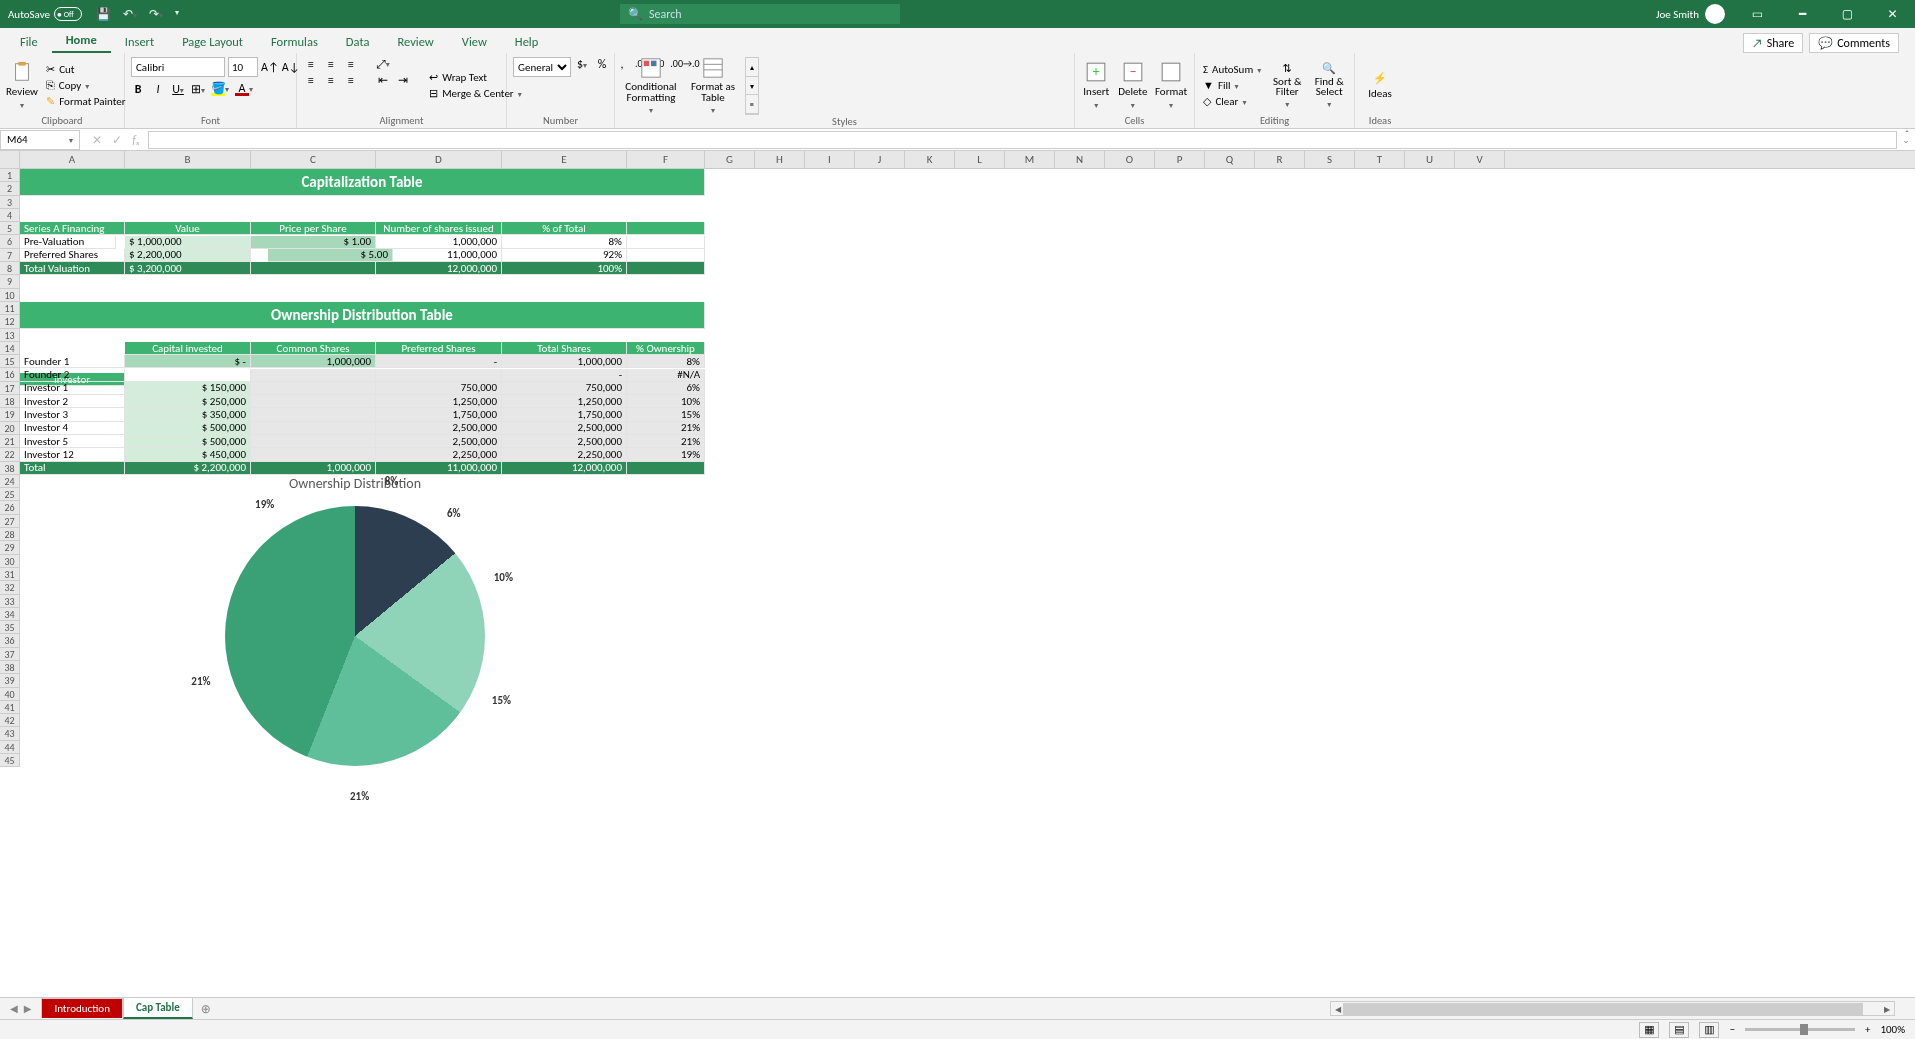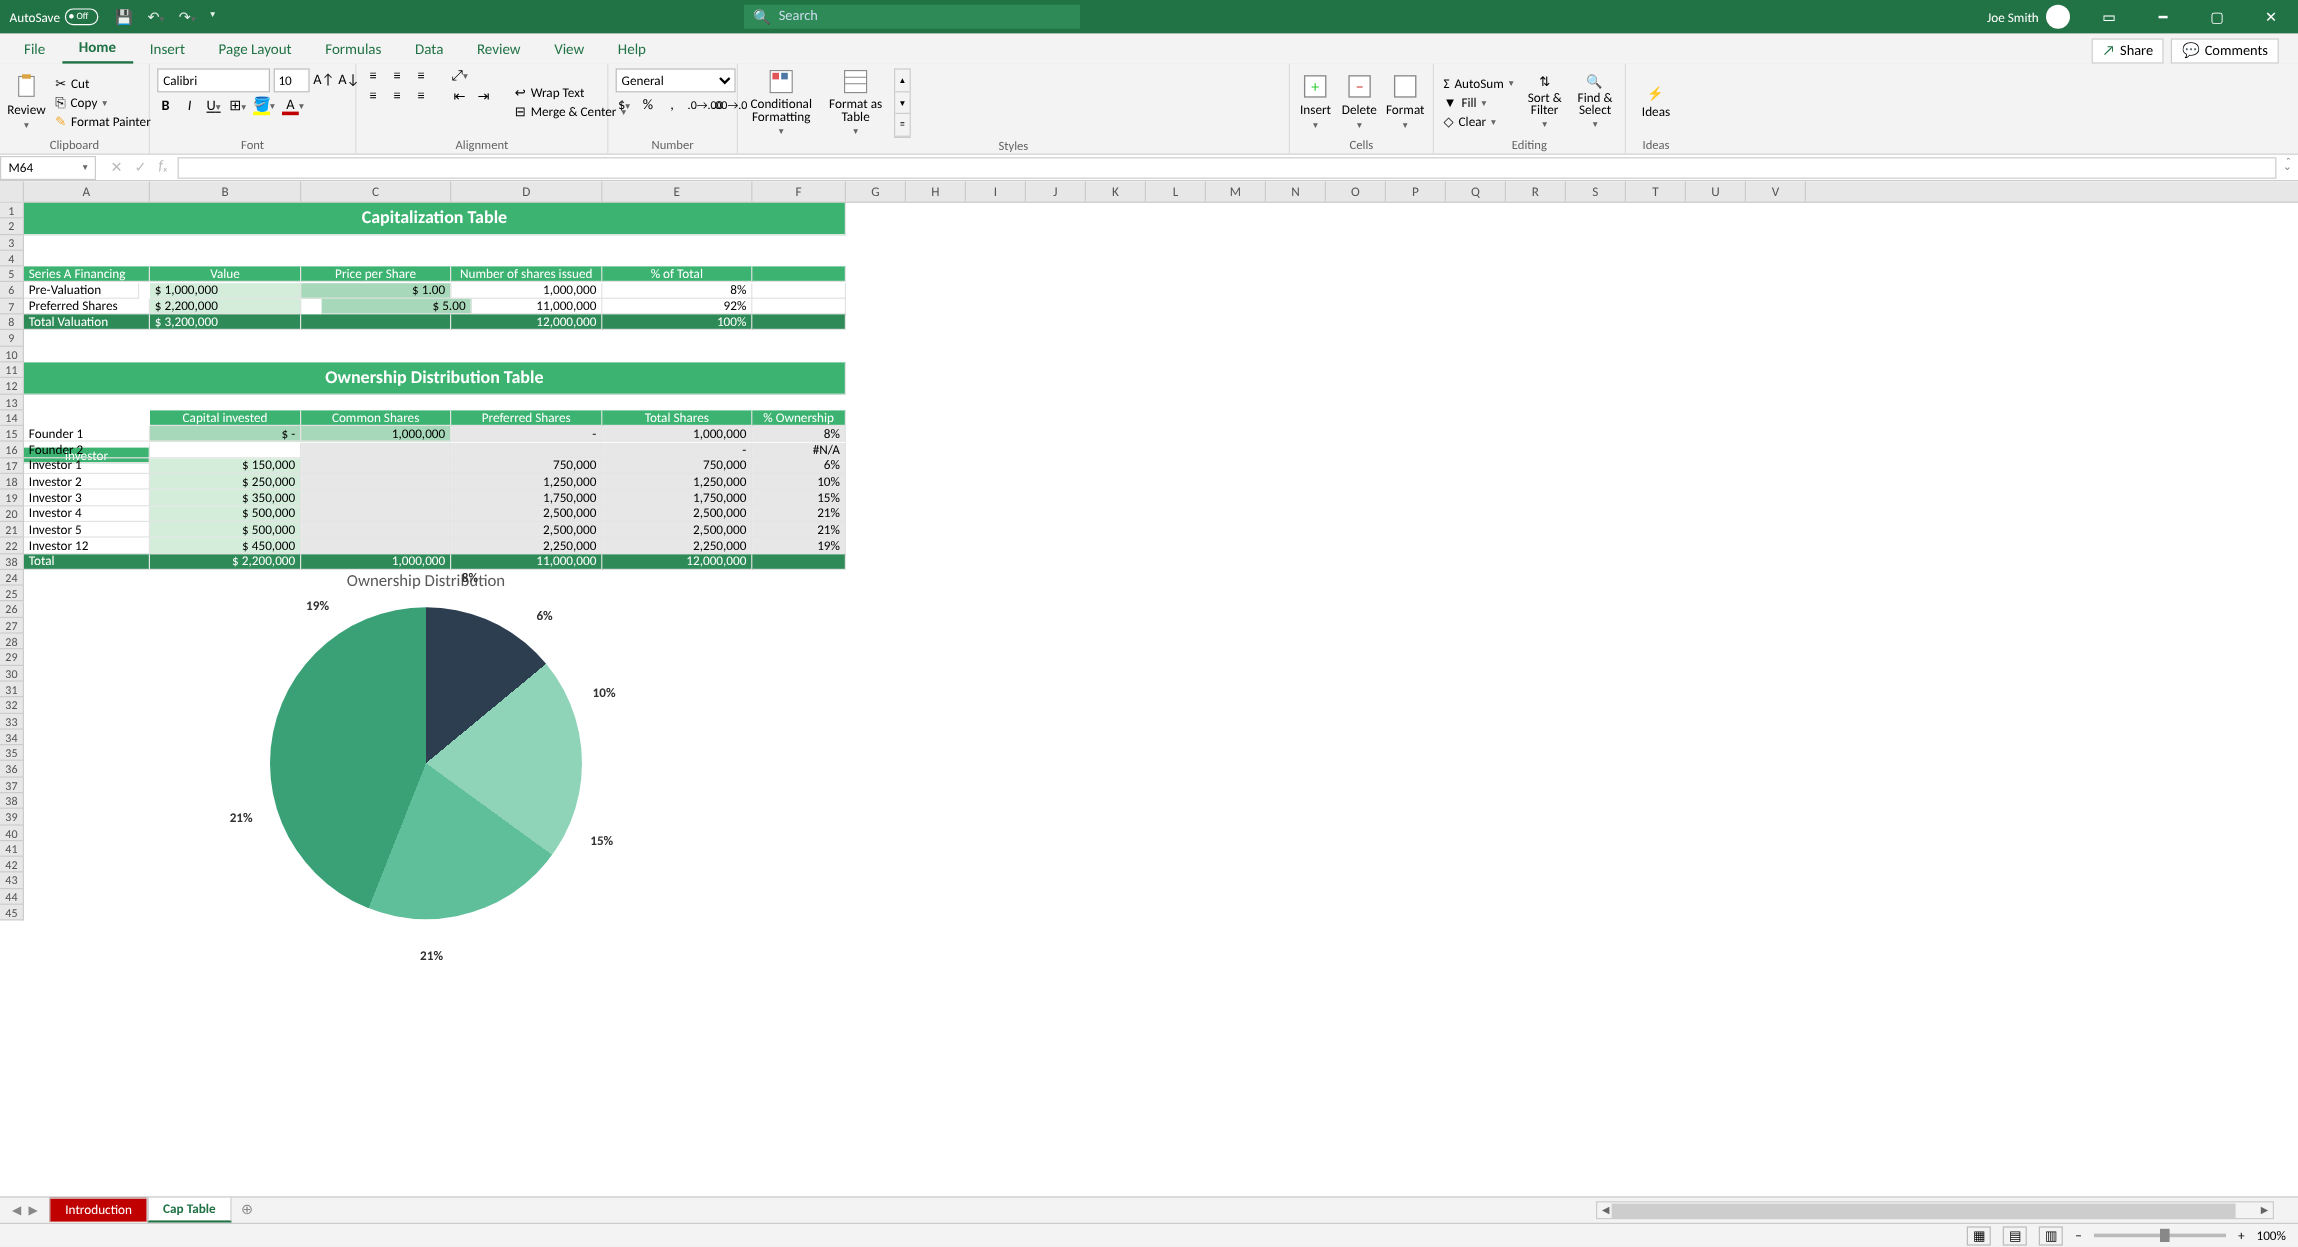--- a/index.html
+++ b/index.html
@@ -43,21 +43,21 @@
 .font-size{width:30px;height:20px;border:1px solid #bbb;font-size:11px;padding:0 3px;background:#fff;}
 .incdec{font-size:12px;cursor:pointer;}
 .font-row2{display:flex;gap:6px;align-items:center;font-size:12px;}
 .fbtn{cursor:pointer;min-width:14px;text-align:center;}
 .color-sw{display:inline-block;border-bottom:3px solid;width:14px;line-height:10px;}
 
 .align-grid{display:flex;flex-direction:column;gap:2px;}
 .align-row{display:flex;gap:4px;}
 .al{display:inline-flex;width:16px;height:14px;align-items:center;justify-content:center;cursor:pointer;}
 
-.numfmt{display:flex;flex-direction:column;gap:4px;}
+.numfmt{display:flex;gap:4px;}
 .numfmt select{width:100px;height:20px;border:1px solid #bbb;font-size:11px;background:#fff;}
 .num-row{display:flex;gap:6px;font-size:12px;}
 
 .styles-grid{display:flex;flex-direction:column;gap:2px;}
 .styles-row{display:flex;gap:2px;}
 .style-cell{width:78px;height:20px;border:1px solid #ccc;font-size:11px;padding:1px 4px;display:flex;align-items:center;}
 .style-normal{background:#fff;}
 .style-normal2{background:#fff;}
 .style-bad{background:#ffc7ce;color:#9c0006;}
 .style-good{background:#c6efce;color:#006100;}

